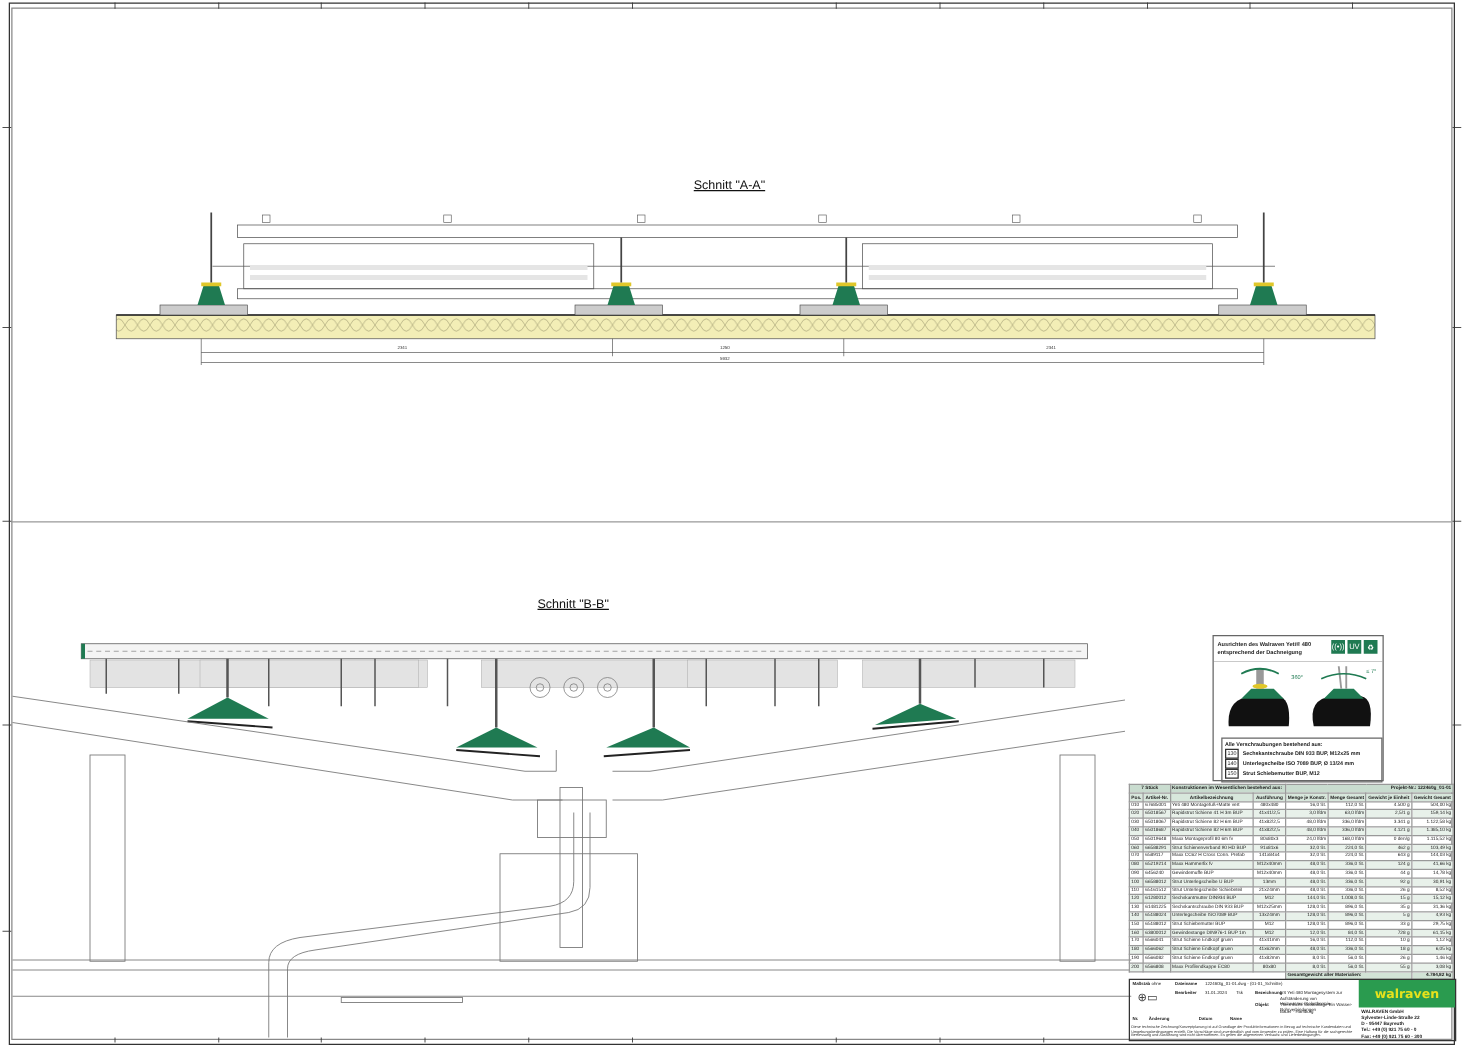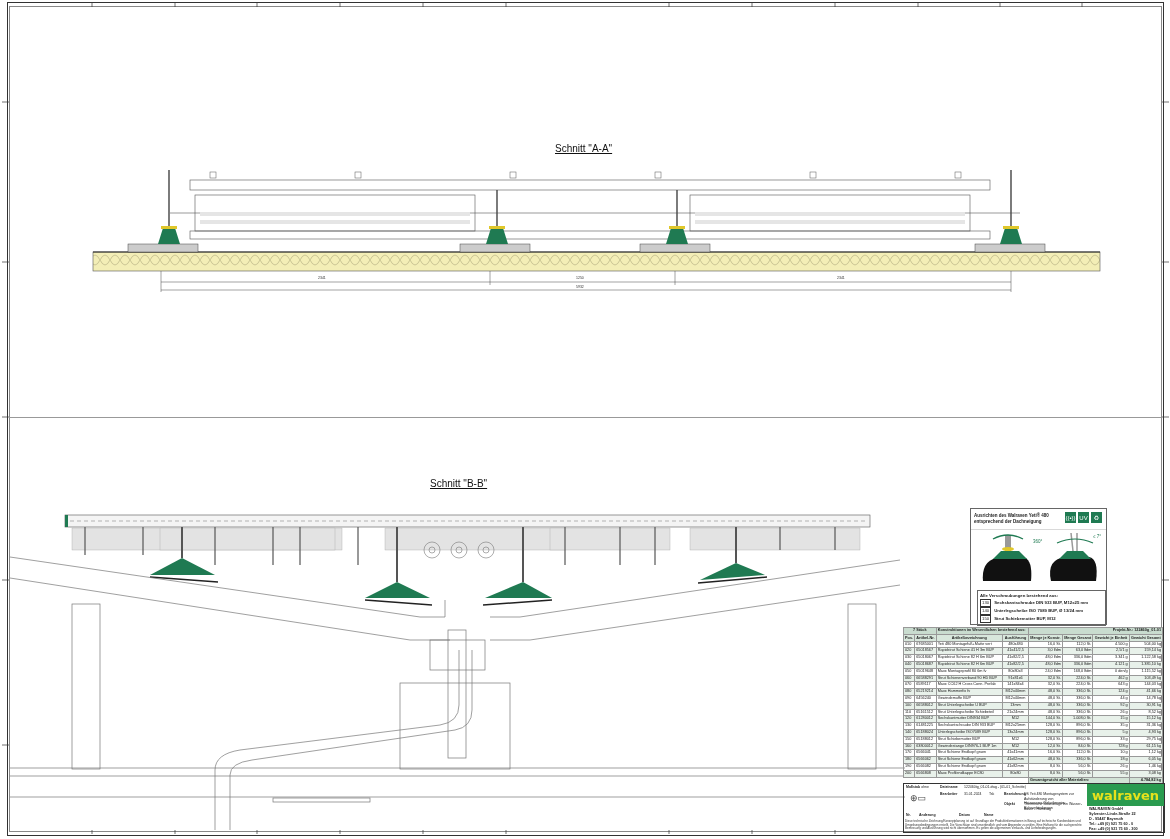--- a/index.html
+++ b/index.html
@@ -18,21 +18,21 @@
   .bom .hdr1 td{background:#c9dccf;font-weight:bold;}
   .bom .total td{background:#d2e3d6;font-weight:bold;}
   .infobox{position:absolute;left:970px;top:508px;width:135px;height:115px;border:1px solid #666;background:#fff;}
   .infobox .head{font-size:4.5px;font-weight:bold;padding:4px 3px;width:80px;line-height:6px;}
   .infobox .icons{position:absolute;right:4px;top:3px;display:flex;gap:2px;}
   .infobox .icons span{width:11px;height:11px;background:#1f7a52;color:#fff;font-size:6px;display:flex;align-items:center;justify-content:center;}
   .infobox .screws{position:absolute;left:6px;top:81px;width:123px;border:1px solid #666;padding:2px;font-size:4.3px;line-height:6px;}
   .infobox .screws b{display:block;}
   .infobox .screws .code{display:inline-block;border:0.5px solid #333;padding:0 1px;margin-right:3px;}
   .titleblock{position:absolute;left:903px;top:783px;width:260px;height:48px;border:1px solid #333;font-size:3.5px;}
-  .logo{position:absolute;right:0;top:0;width:77px;height:22px;background:#2a9b4f;color:#e7e21c;font-weight:bold;font-size:13px;display:flex;align-items:center;justify-content:center;font-family:"DejaVu Sans",sans-serif;}
+  .logo{position:absolute;right:0;top:0;width:77px;height:22px;background:#2a9b4f;color:#e7e21c;font-weight:bold;font-size:10px;display:flex;align-items:center;justify-content:center;font-family:"DejaVu Sans",sans-serif;}
   .addr{position:absolute;right:3px;top:23px;width:72px;font-size:3.8px;font-weight:bold;line-height:5px;}
   .tbcell{position:absolute;font-size:3.5px;line-height:4.5px;}
   .note{position:absolute;left:1px;bottom:1px;width:258px;font-size:3px;line-height:3.6px;color:#333;}
   .rulerlabel{position:absolute;font-size:3.5px;color:#333;}
 </style>
 </head>
 <body>
 
 <div class="frame"></div>
 <div class="inner"></div>

